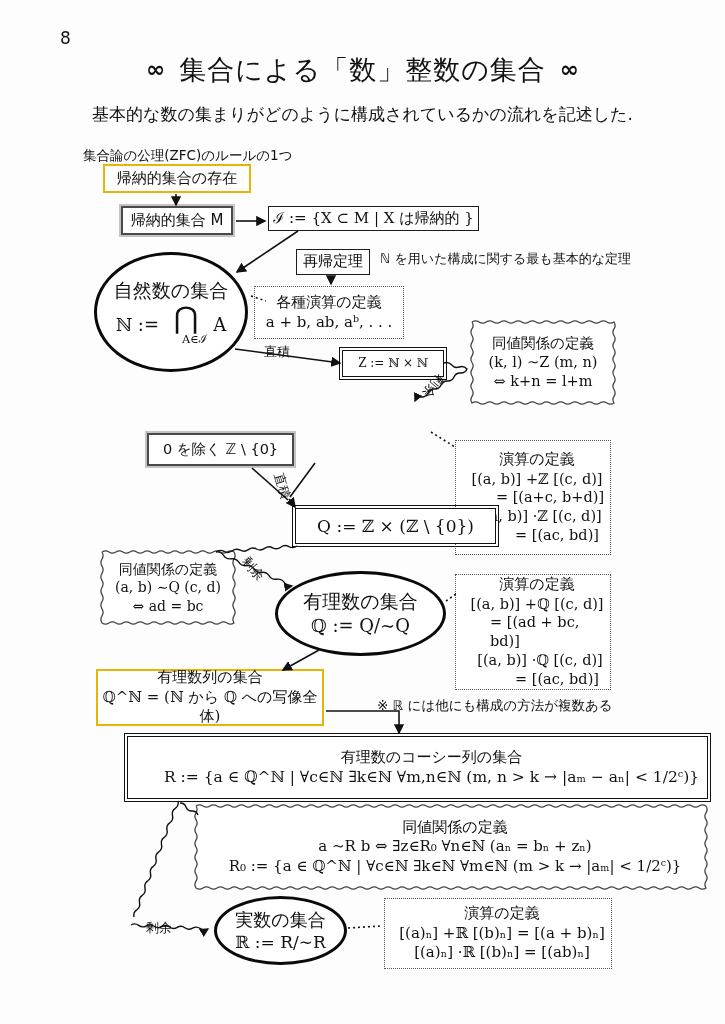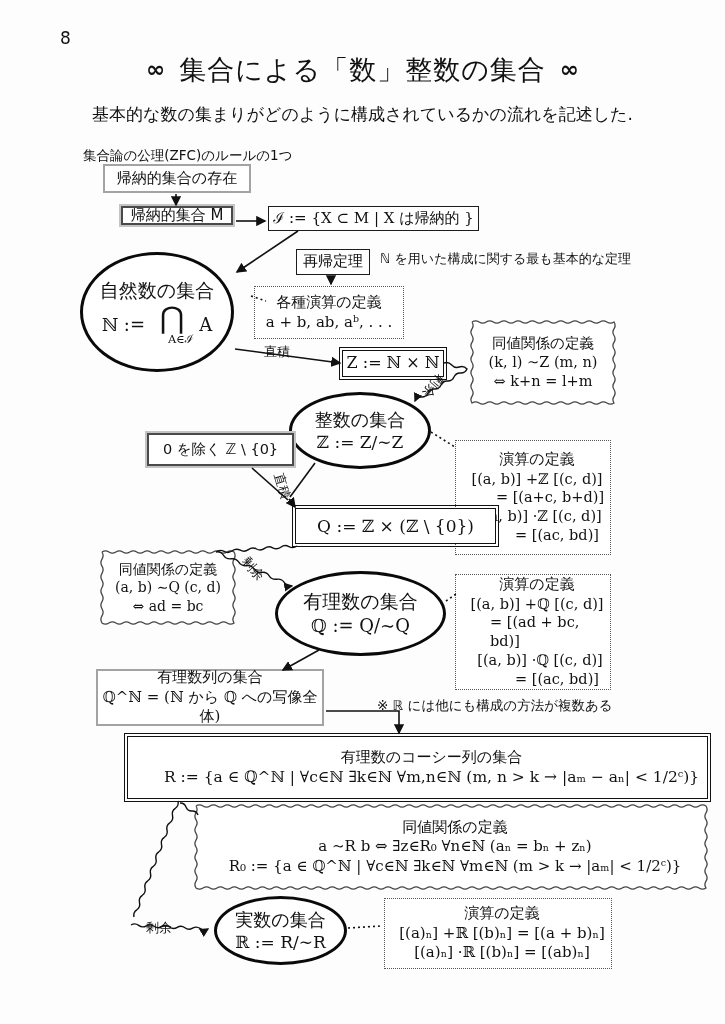--- a/index.html
+++ b/index.html
@@ -1,34 +1,34 @@
 <!DOCTYPE html>
 <html><head>
 <meta charset="utf-8">
 <style>
   html,body{margin:0;padding:0;background:#888;}
   #page{position:relative;width:725px;height:1024px;background:#fdfdfd;overflow:hidden;
         font-family:"DejaVu Sans","Liberation Sans",sans-serif;color:#111;}
   .node{position:absolute;box-sizing:border-box;background:#fff;z-index:2;
         display:flex;flex-direction:column;align-items:center;justify-content:center;
         line-height:1.3;text-align:center;}
-  .plain{border:2px solid #a3a3a3;}
+  .plain{border:2px solid #eab308;}
   .thin{border:1.5px solid #1c1c1c;}
   .shadowed{border:2px solid #4a4a4a;outline:2px solid #c4c4c4;}
   .dbl{border:1.5px solid #111;outline:1.5px solid #111;outline-offset:2px;}
   .dotted{border:1.6px dotted #555;}
   .wavy-box{padding:4px 6px;}
   .ellipse{border-radius:50%;}
   .b35{border:3.5px solid #0a0a0a;}
   .b30{border:3px solid #0a0a0a;}
   .jp{font-family:"DejaVu Sans","Liberation Sans",sans-serif;}
   .math{font-family:"DejaVu Serif","Liberation Serif",serif;}
   .left{align-items:center;text-align:left;}
   .t13{font-size:13px}.t135{font-size:13.5px}.t14{font-size:14px}.t145{font-size:14.5px}
-  .t15{font-size:15px}.t155{font-size:15.5px}.t16{font-size:16px}.t17{font-size:17px}
+  .t15{font-size:15px}.t155{font-size:15.5px}.t16{font-size:12px}.t17{font-size:17px}
   .t18{font-size:18px}.t19{font-size:19px}
   .lbl{position:absolute;z-index:4;background:transparent;white-space:nowrap;}
   #title-row{position:absolute;left:0;top:52px;width:725px;text-align:center;z-index:2;}
   #title-row .ttl{font-size:27px;letter-spacing:1px;font-weight:500;}
   #title-row .orn{font-size:23px;font-weight:bold;margin:0 14px;vertical-align:2px;}
   #subtitle{position:absolute;left:0;top:103px;width:725px;text-align:center;font-size:17px;z-index:2;}
   #pagenum{position:absolute;left:60px;top:28px;font-size:17px;z-index:2;}
   .formula-row{display:flex;align-items:center;gap:6px;}
   .cap-col{display:flex;flex-direction:column;align-items:center;line-height:1;}
   .cap{font-size:30px;}
@@ -48,34 +48,34 @@
     <span class="orn">∞</span><span class="ttl">集合による「数」整数の集合</span><span class="orn">∞</span>
   </div>
   <div id="subtitle">基本的な数の集まりがどのように構成されているかの流れを記述した.</div>
 
   <div class="lbl jp t135" style="left:83px;top:147px;">集合論の公理(ZFC)のルールの1つ</div>
 
   <div class="node plain jp t15" style="left:103px;top:164px;width:148px;height:29px;">
     <span>帰納的集合の存在</span>
   </div>
 
-  <div class="node shadowed jp t15" style="left:121px;top:206px;width:112px;height:19px;">
+  <div class="node shadowed jp t15" style="left:121px;top:206px;width:112px;height:29px;">
     <span>帰納的集合 M</span>
   </div>
 
   <div class="node thin math t15" style="left:268px;top:206px;width:211px;height:25px;">
     <span>ℐ := {X ⊂ M | X は帰納的 }</span>
   </div>
 
   <div class="node thin jp t15" style="left:296px;top:249px;width:74px;height:26px;">
     <span>再帰定理</span>
   </div>
   <div class="lbl jp t13" style="left:380px;top:250px;">ℕ を用いた構成に関する最も基本的な定理</div>
 
-  <div class="node ellipse b35" style="left:80px;top:252px;width:154px;height:120px;">
+  <div class="node ellipse b35" style="left:94px;top:252px;width:154px;height:120px;">
     <div class="jp t19">自然数の集合</div>
     <div class="formula-row math t18">
       <span>ℕ :=</span>
       <span class="cap-col">
         <span class="cap">⋂</span>
         <span class="cap-sub">A∈ℐ</span>
       </span>
       <span>A</span>
     </div>
   </div>
@@ -91,24 +91,20 @@
 
   <div class="node wavy-box" style="left:472px;top:322px;width:142px;height:81px;">
     <div class="jp t145">同値関係の定義</div>
     <div class="math t145">(k, l) ∼Z (m, n)</div>
     <div class="math t145">⇔ k+n = l+m</div>
   <svg width="150" height="89" style="position: absolute; left: -4px; top: -4px; pointer-events: none; overflow: visible;">
         <path d="M4,4 Q7.6,1.8 11.1,4.0 Q14.7,6.2 18.2,4.0 Q21.8,1.8 25.3,4.0 Q28.8,6.2 32.4,4.0 Q36.0,1.8 39.5,4.0 Q43.1,6.2 46.6,4.0 Q50.1,1.8 53.7,4.0 Q57.3,6.2 60.8,4.0 Q64.3,1.8 67.9,4.0 Q71.5,6.2 75.0,4.0 Q78.5,1.8 82.1,4.0 Q85.6,6.2 89.2,4.0 Q92.8,1.8 96.3,4.0 Q99.9,6.2 103.4,4.0 Q107.0,1.8 110.5,4.0 Q114.0,6.2 117.6,4.0 Q121.1,1.8 124.7,4.0 Q128.3,6.2 131.8,4.0 Q135.3,1.8 138.9,4.0 Q142.4,6.2 146.0,4.0 Q148.2,7.4 146.0,10.8 Q143.8,14.1 146.0,17.5 Q148.2,20.9 146.0,24.3 Q143.8,27.6 146.0,31.0 Q148.2,34.4 146.0,37.8 Q143.8,41.1 146.0,44.5 Q148.2,47.9 146.0,51.3 Q143.8,54.6 146.0,58.0 Q148.2,61.4 146.0,64.8 Q143.8,68.1 146.0,71.5 Q148.2,74.9 146.0,78.3 Q143.8,81.6 146.0,85.0 Q142.4,87.2 138.9,85.0 Q135.3,82.8 131.8,85.0 Q128.3,87.2 124.7,85.0 Q121.2,82.8 117.6,85.0 Q114.0,87.2 110.5,85.0 Q106.9,82.8 103.4,85.0 Q99.8,87.2 96.3,85.0 Q92.8,82.8 89.2,85.0 Q85.7,87.2 82.1,85.0 Q78.5,82.8 75.0,85.0 Q71.5,87.2 67.9,85.0 Q64.4,82.8 60.8,85.0 Q57.3,87.2 53.7,85.0 Q50.1,82.8 46.6,85.0 Q43.0,87.2 39.5,85.0 Q36.0,82.8 32.4,85.0 Q28.9,87.2 25.3,85.0 Q21.8,82.8 18.2,85.0 Q14.7,87.2 11.1,85.0 Q7.6,82.8 4.0,85.0 Q1.8,81.6 4.0,78.3 Q6.2,74.9 4.0,71.5 Q1.8,68.1 4.0,64.8 Q6.2,61.4 4.0,58.0 Q1.8,54.6 4.0,51.3 Q6.2,47.9 4.0,44.5 Q1.8,41.1 4.0,37.8 Q6.2,34.4 4.0,31.0 Q1.8,27.6 4.0,24.3 Q6.2,20.9 4.0,17.5 Q1.8,14.1 4.0,10.8 Q6.2,7.4 4.0,4.0 " fill="none" stroke="#444" stroke-width="1.3"></path>
       </svg>
     </div>
 
-  <div class="node ellipse b30" style="left:289px;top:392px;width:142px;height:77px;">
-    <div class="jp t18">整数の集合</div>
-    <div class="math t17">ℤ := Z/∼Z</div>
-  </div>
 
   <div class="node shadowed t145" style="left:147px;top:433px;width:147px;height:33px;">
     <span>0 を除く ℤ \ {0}</span>
   </div>
 
   <div class="node dotted left" style="left:455px;top:440px;width:156px;height:115px;padding:4px 0 4px 8px;">
     <div class="jp t15">演算の定義</div>
     <div class="math t145">[(a, b)] +ℤ [(c, d)]</div>
     <div class="math t145 ind1">= [(a+c, b+d)]</div>
     <div class="math t145" style="padding-left:6px;">[(a, b)] ·ℤ [(c, d)]</div>

